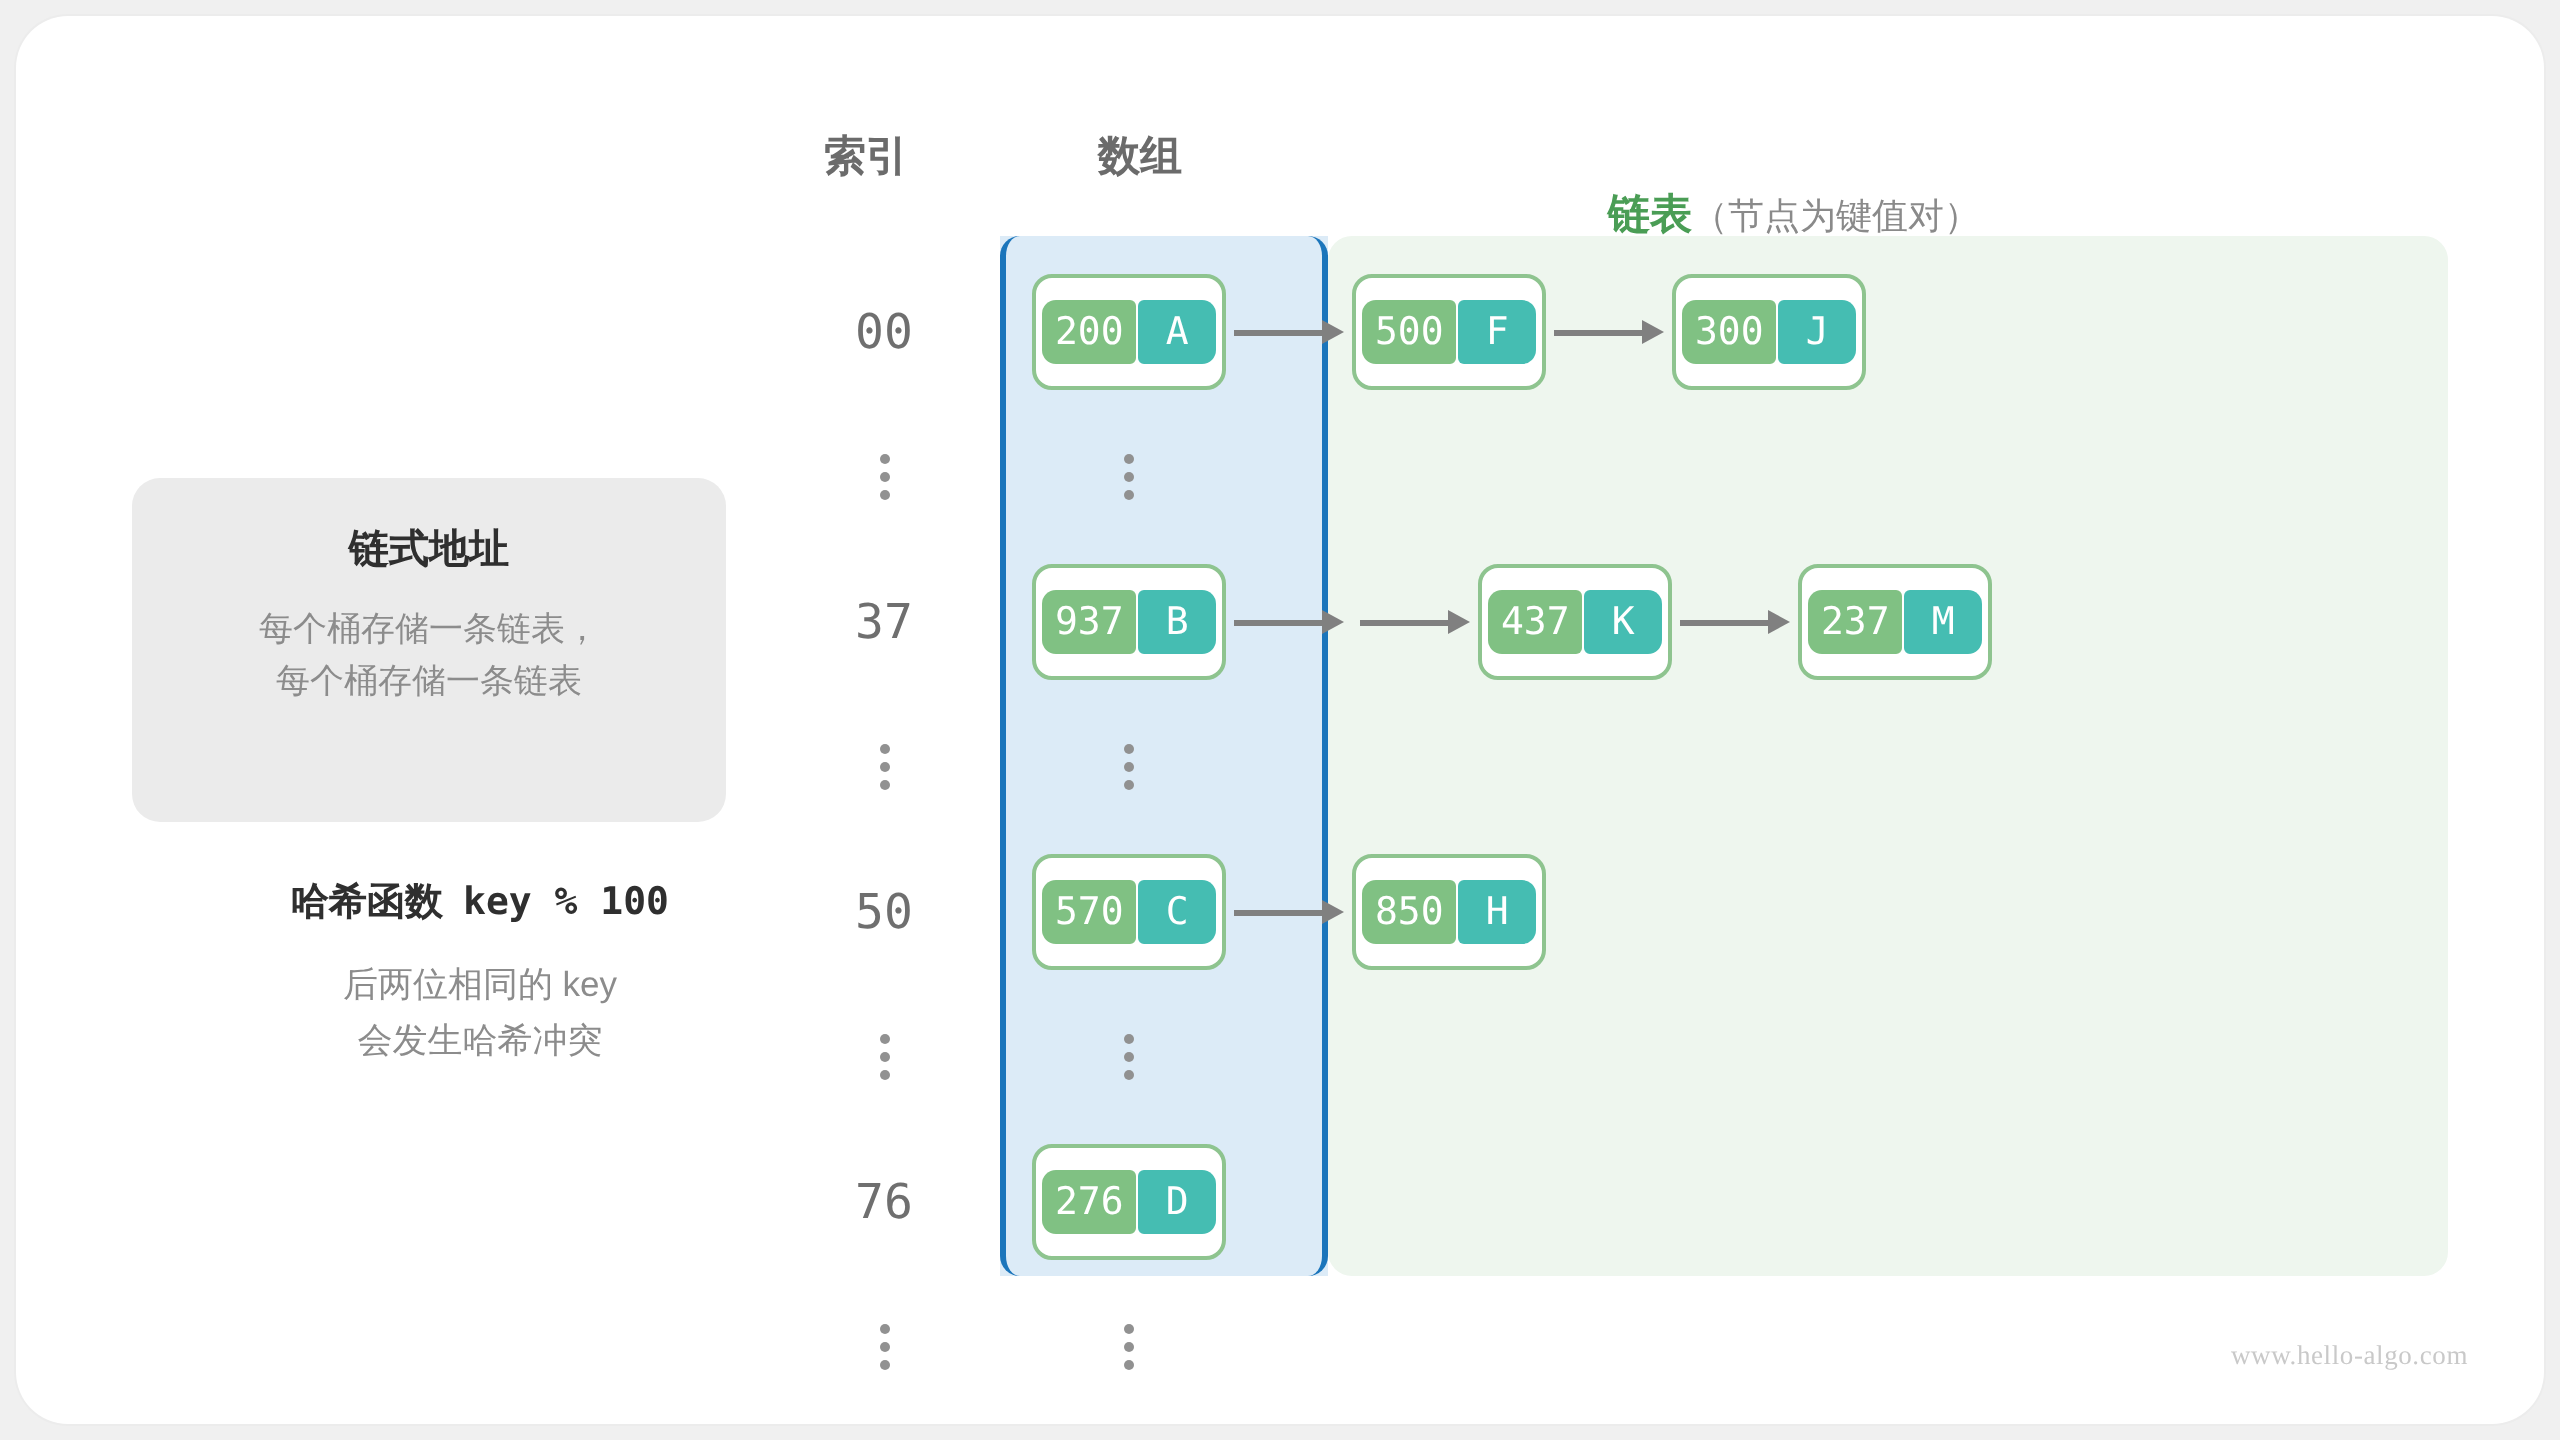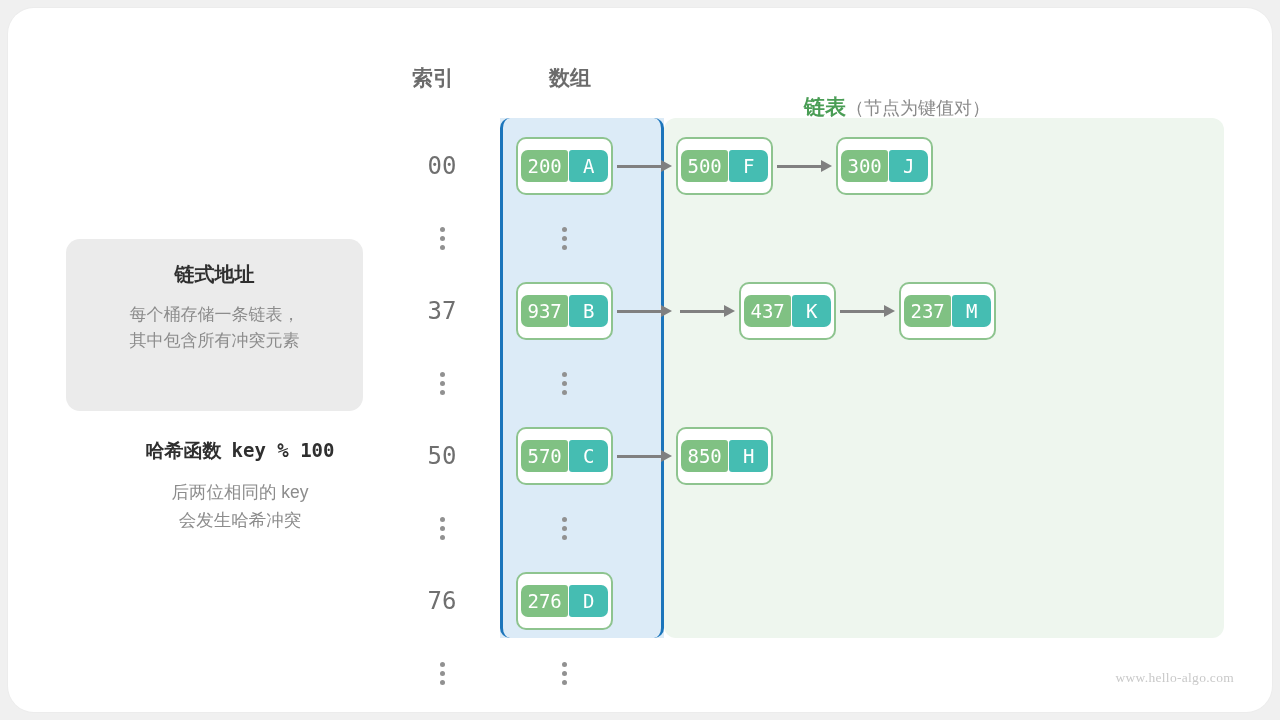--- a/index.html
+++ b/index.html
@@ -379,21 +379,21 @@
       </div>
       <div class="row">
         <div class="row-idx">83</div>
         <div class="row-nodes"></div>
       </div>
     </div>
 
   <div class="card">
     <div class="card-title">链式地址</div>
     <div class="card-line">每个桶存储一条链表，</div>
-    <div class="card-line">其中包含所有冲突元素</div>
+    <div class="card-line">每个桶存储一条链表</div>
   </div>
 
   <div class="note">
     <div class="note-title"><span>哈希函数</span><span class="mono" style="margin-left:10px">key % 100</span></div>
     <div class="note-line">后两位相同的 key</div>
     <div class="note-line">会发生哈希冲突</div>
   </div>
 
   <div class="watermark">www.hello-algo.com</div>
 </div>

